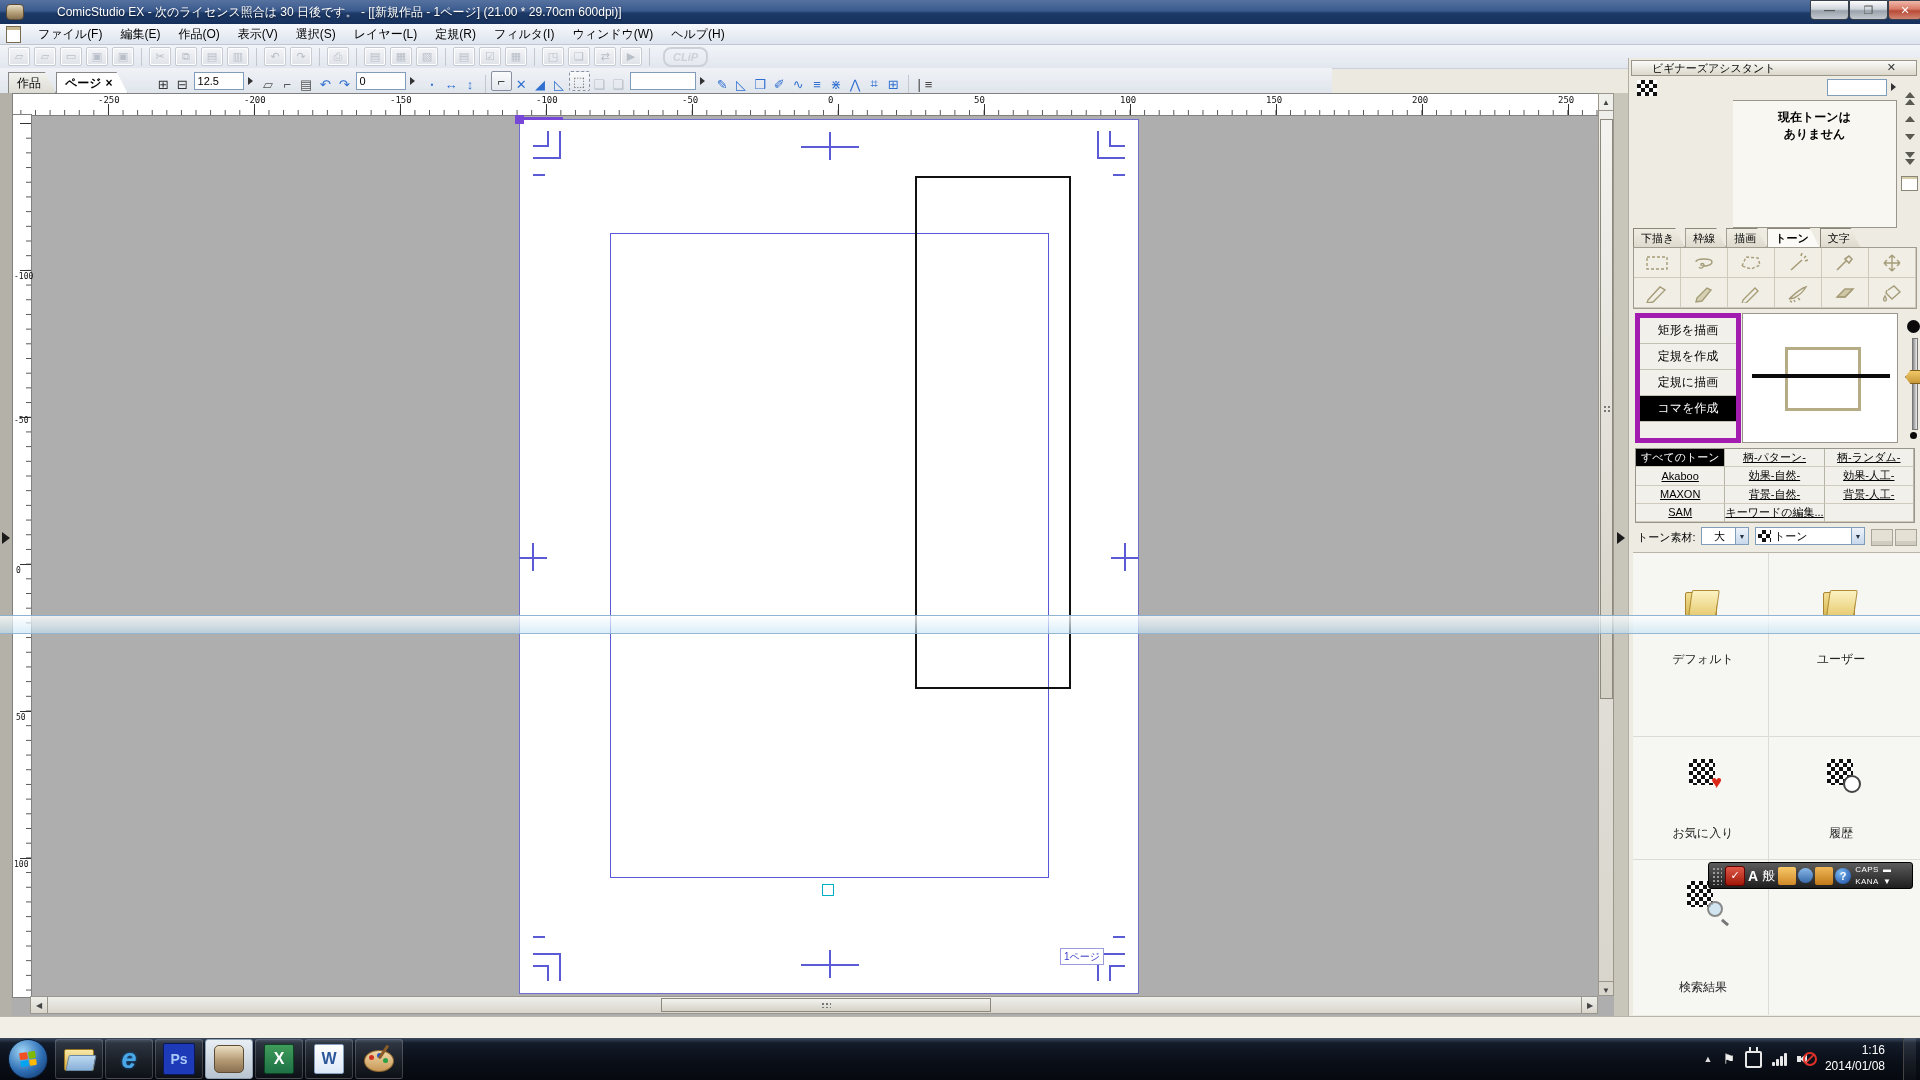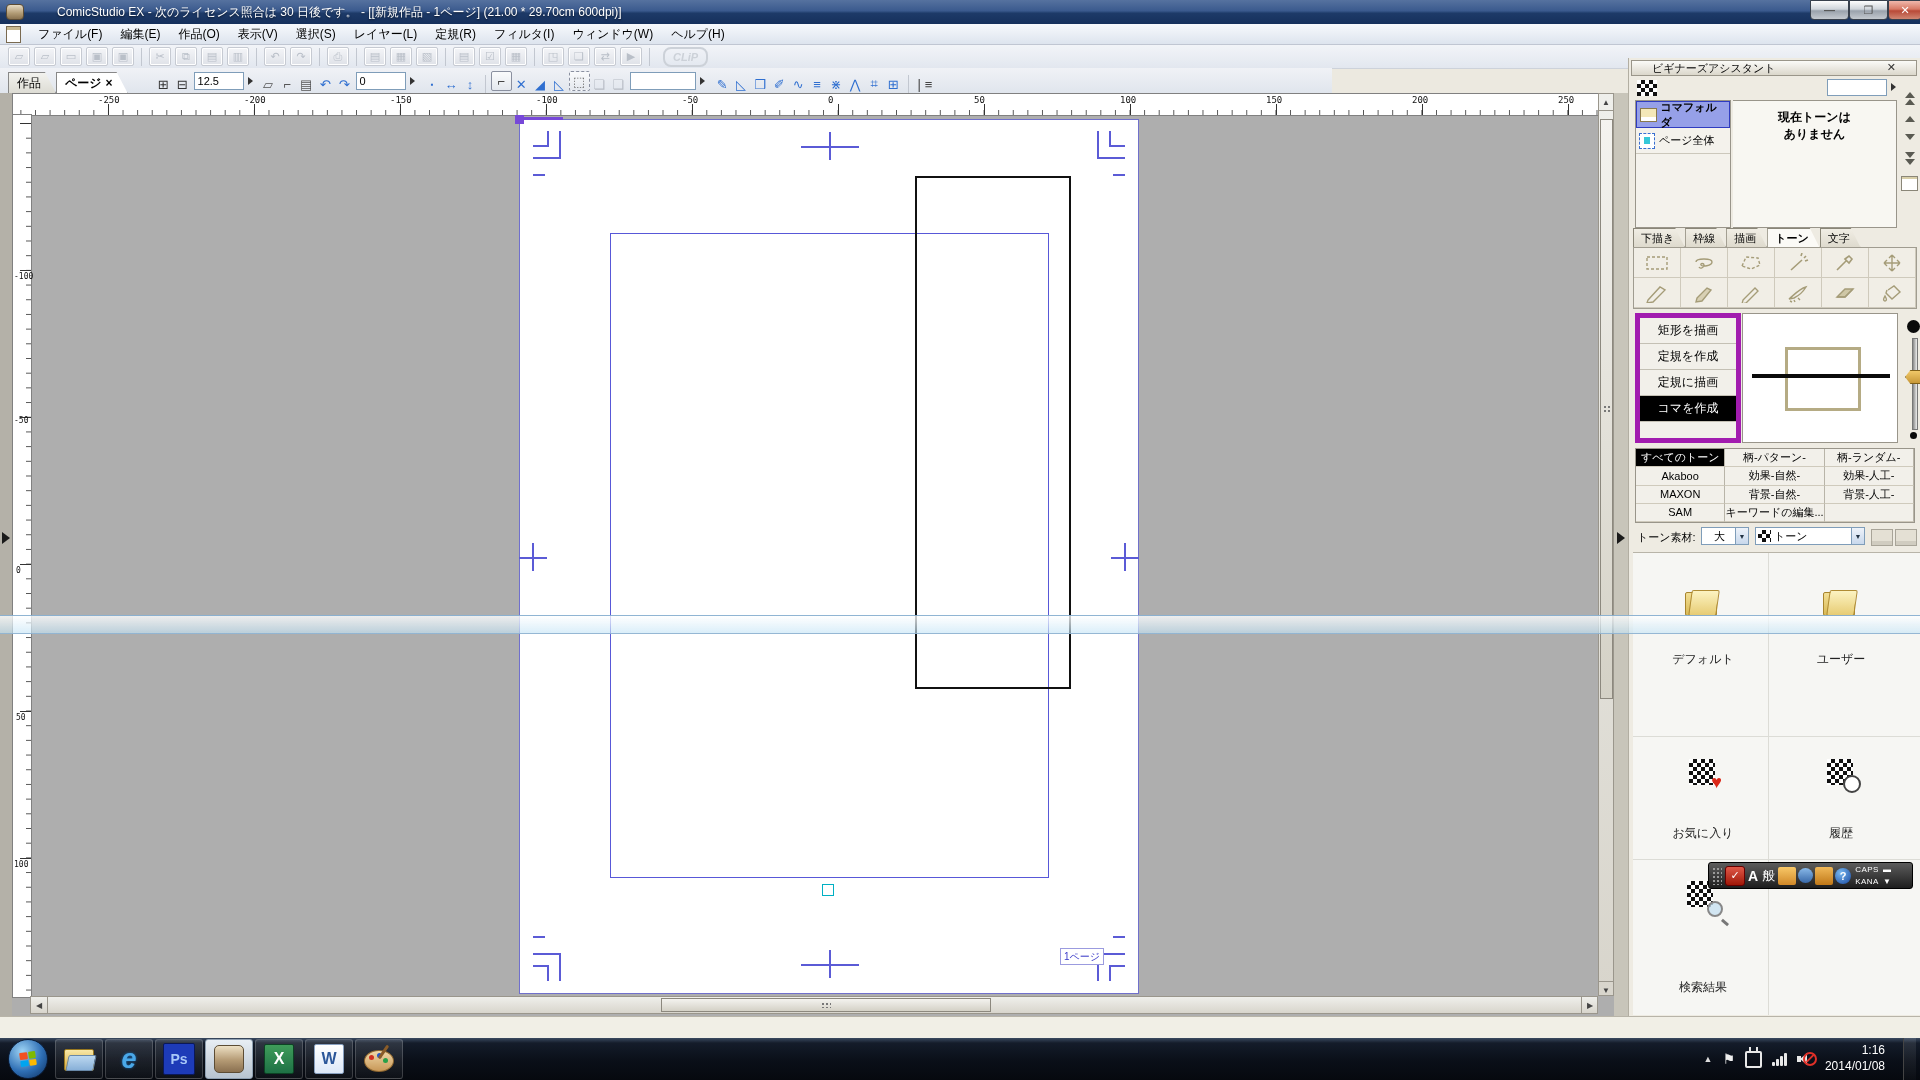--- a/index.html
+++ b/index.html
@@ -95,21 +95,21 @@
     display:flex;align-items:center;font-size:11px;}
   .p-tab.active{background:#fbfaf6;font-weight:bold;}
   .toolgrid{left:4px;top:189px;width:284px;height:62px;background:#f1eee6;border:1px solid #a09c90;box-sizing:border-box;
     display:grid;grid-template-columns:repeat(6,1fr);grid-template-rows:repeat(2,1fr);}
   .toolcell{border-right:1px solid #cfcabc;border-bottom:1px solid #cfcabc;display:flex;align-items:center;justify-content:center;}
   .action-list{left:6px;top:255px;width:106px;height:130px;background:#f2f0ea;border:5px solid #a21caf;box-sizing:border-box;}
   .action-item{height:25px;display:flex;align-items:center;justify-content:center;border-bottom:1px solid #c4c0b4;font-size:12px;}
   .action-item.sel{background:#000;color:#fff;}
   .preview{left:113px;top:255px;width:156px;height:130px;background:#fff;border:1px solid #99958a;box-sizing:border-box;}
   .tonegrid{left:6px;top:390px;width:280px;height:75px;background:#f2f0ea;border:1px solid #99958a;box-sizing:border-box;
-    display:grid;grid-template-columns:repeat(3,1fr);grid-template-rows:repeat(4,1fr);}
+    display:grid;grid-template-columns:repeat(3,1fr);grid-template-rows:repeat(4,1fr);text-decoration:underline;}
   .tonecell{border-right:1px solid #b8b4a8;border-bottom:1px solid #cfcabc;display:flex;align-items:center;justify-content:center;font-size:11px;white-space:nowrap;}
   .tonecell.sel{background:#000;color:#fff;}
   .dd{background:#fff;border:1px solid #7f9db9;display:flex;align-items:center;font-size:11px;box-sizing:border-box;}
   .dd .arrow{margin-left:auto;width:12px;height:100%;background:linear-gradient(#eef3fa,#c8d8ec);
     border-left:1px solid #7f9db9;display:flex;align-items:center;justify-content:center;font-size:7px;color:#234;}
   .browser{left:4px;top:494px;width:288px;height:462px;background:#f6f6f3;border-top:1px solid #b8b4a8;}
   .b-divider{background:#dcdcd6;}
   .b-label{position:absolute;font-size:12px;color:#222;text-align:center;}
   .folder-icon{position:absolute;width:32px;height:26px;}
   .folder-back{position:absolute;left:0;top:3px;width:30px;height:22px;background:linear-gradient(#f2df95,#d9b955);border:1px solid #a8852e;border-radius:2px;}
@@ -346,32 +346,20 @@
       </div>
     <div class="railbtn" style="top:76px;">
         <div class="tri chev-dn"></div>
       </div>
     <div class="railbtn" style="top:94px;">
         <div class="tri chev-dn"></div>
         <div class="tri chev-dn"></div>
       </div>
     <div class="abs" style="left:272px;top:118px;width:15px;height:13px;background:#fff;border:1px solid #8a8678;box-shadow:inset 0 2px 0 #d8cfa8;"></div>
 
-    <div class="abs nav-box">
-      <div class="nav-item sel">
-        <span style="width:15px;height:12px;background:#f4e8b8;border:1px solid #8a7a4c;box-shadow:inset 0 -4px 0 #fff;"></span>
-        <span>コマフォルダ</span>
-      </div>
-      <div class="nav-item">
-        <span style="width:14px;height:14px;border:1px dashed #3a6fd0;background:#fff;display:flex;align-items:center;justify-content:center;">
-            <span style="width:6px;height:7px;background:#35c8d8;"></span>
-          </span>
-        <span>ページ全体</span>
-      </div>
-    </div>
 
     <div class="abs status-box">
       <div>現在トーンは</div>
       <div>ありません</div>
     </div>
 
     <div class="abs" style="left:4px;top:170px;display:flex;">
       <div class="p-tab">
           <span>下描き</span>
         </div>

